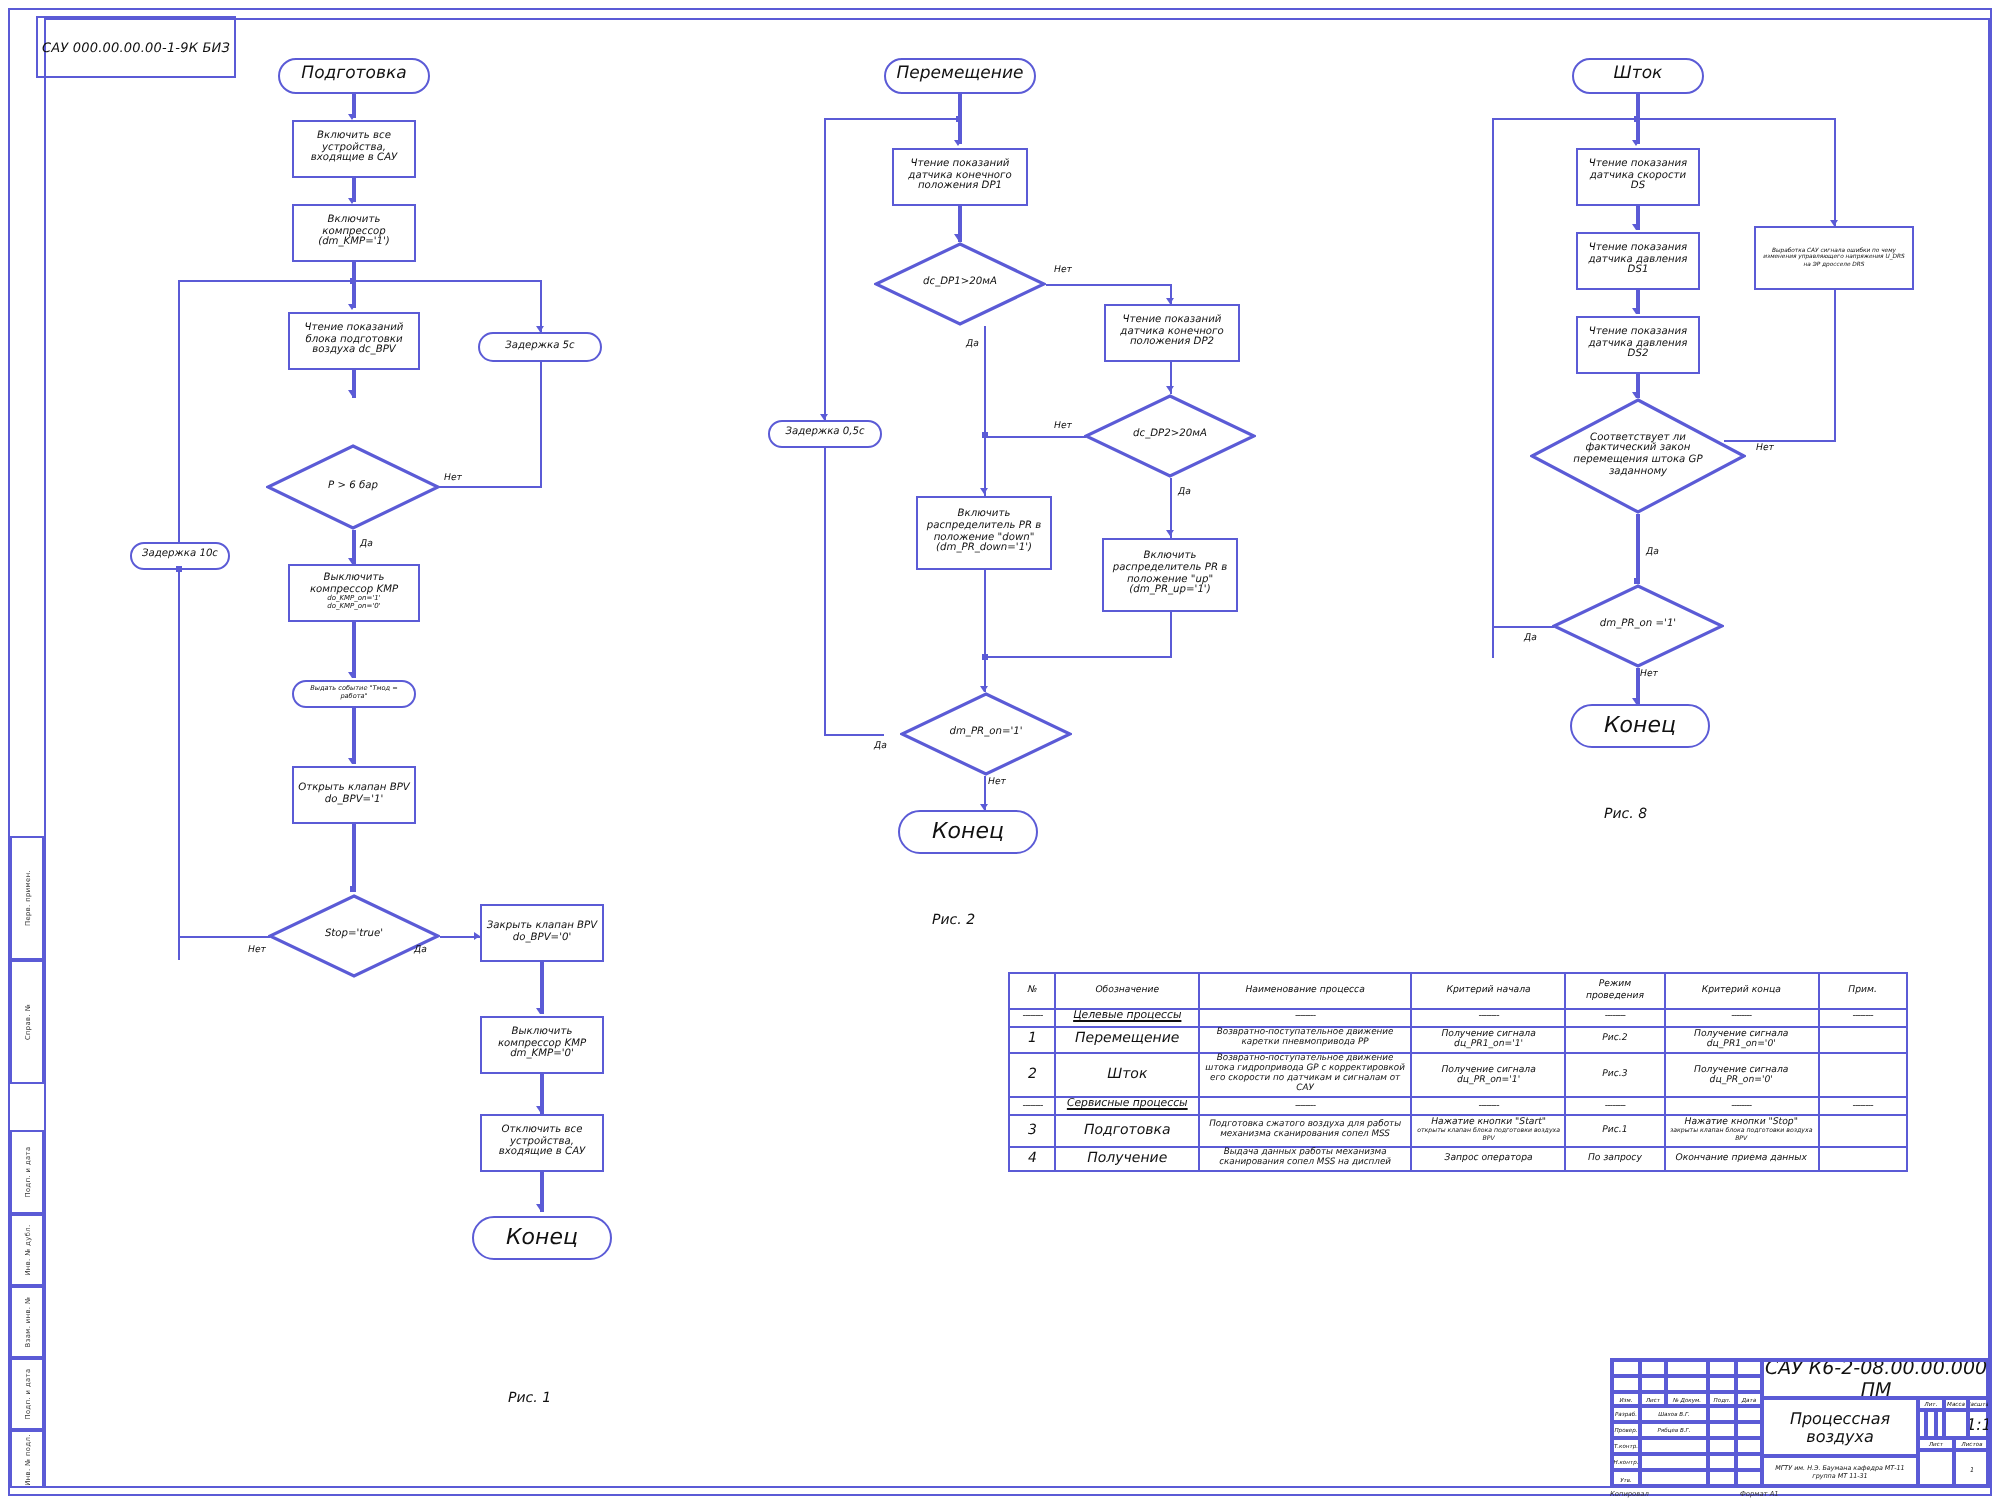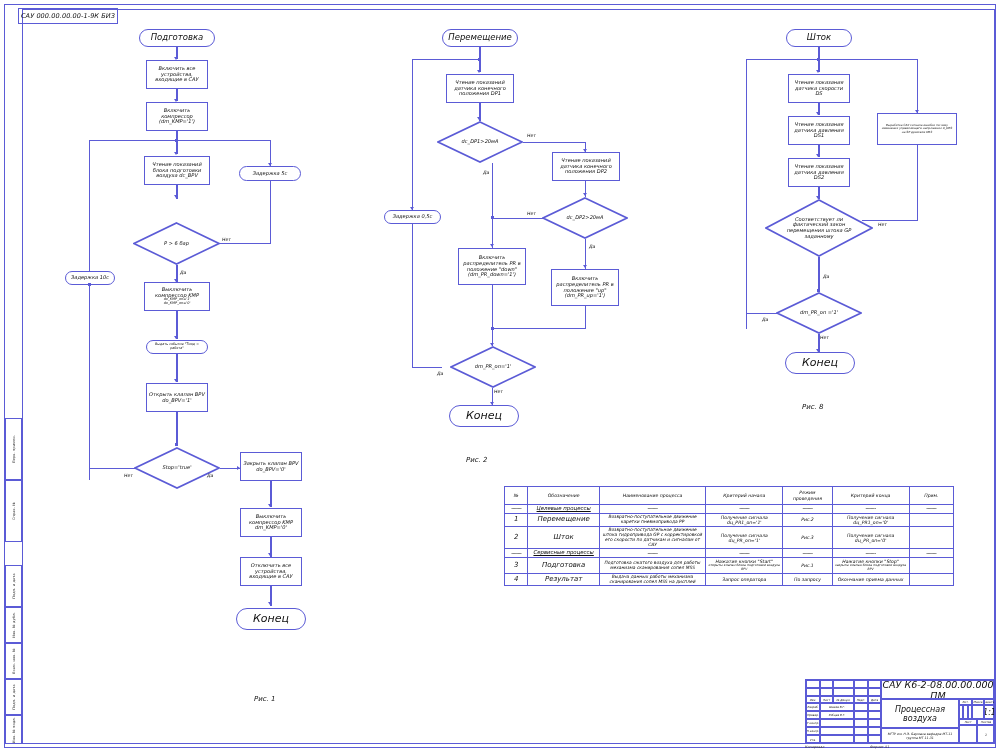--- a/index.html
+++ b/index.html
@@ -12,21 +12,21 @@
   .frame-right{position:absolute;left:994px;top:9px;width:1px;height:735px;background:#5b5bd6;}
   .frame-bottom{position:absolute;left:22px;top:743px;width:972px;height:1px;background:#5b5bd6;}
 
   
   .lm{position:absolute;border:1px solid #5b5bd6;box-sizing:border-box;overflow:hidden;}
   .lm span{display:block;transform:rotate(-90deg);white-space:nowrap;font-size:3.4px;color:#333;
            position:absolute;left:50%;top:50%;transform-origin:center;
            transform:translate(-50%,-50%) rotate(-90deg);letter-spacing:.2px;}
 
   
-  .desig{position:absolute;left:18px;top:8px;width:100px;height:16px;border:1px solid #5b5bd6;box-sizing:border-box;
+  .desig{position:absolute;left:18px;top:8px;width:100px;height:31px;border:1px solid #5b5bd6;box-sizing:border-box;
          display:flex;align-items:center;justify-content:center;}
   .desig span{font-size:6.5px;font-style:italic;color:#111;white-space:nowrap;letter-spacing:.1px;}
 
   
   .node{position:absolute;box-sizing:border-box;border:1.2px solid #5b5bd6;background:#fff;
         display:flex;align-items:center;justify-content:center;text-align:center;color:#111;
         font-style:italic;line-height:1.12;padding:1px 2px;}
   .term{border-radius:999px;font-size:8.5px;}
   .term.big{font-size:11px;}
   .proc{font-size:5.1px;}
@@ -453,21 +453,21 @@
         </td>
         <td>Рис.1</td>
         <td>
           <span>Нажатие кнопки "Stop"</span>
           <span class="note">закрыты клапан блока подготовки воздуха BPV</span>
         </td>
         <td></td>
       </tr>
       <tr>
         <td class="num">4</td>
-        <td class="name">Результат</td>
+        <td class="name">Получение</td>
         <td class="desc">Выдача данных работы механизма сканирования сопел MSS на дисплей</td>
         <td>Запрос оператора</td>
         <td>По запросу</td>
         <td>Окончание приема данных</td>
         <td></td>
       </tr>
     </tbody>
   </table>
 
   <div id="tblock">

